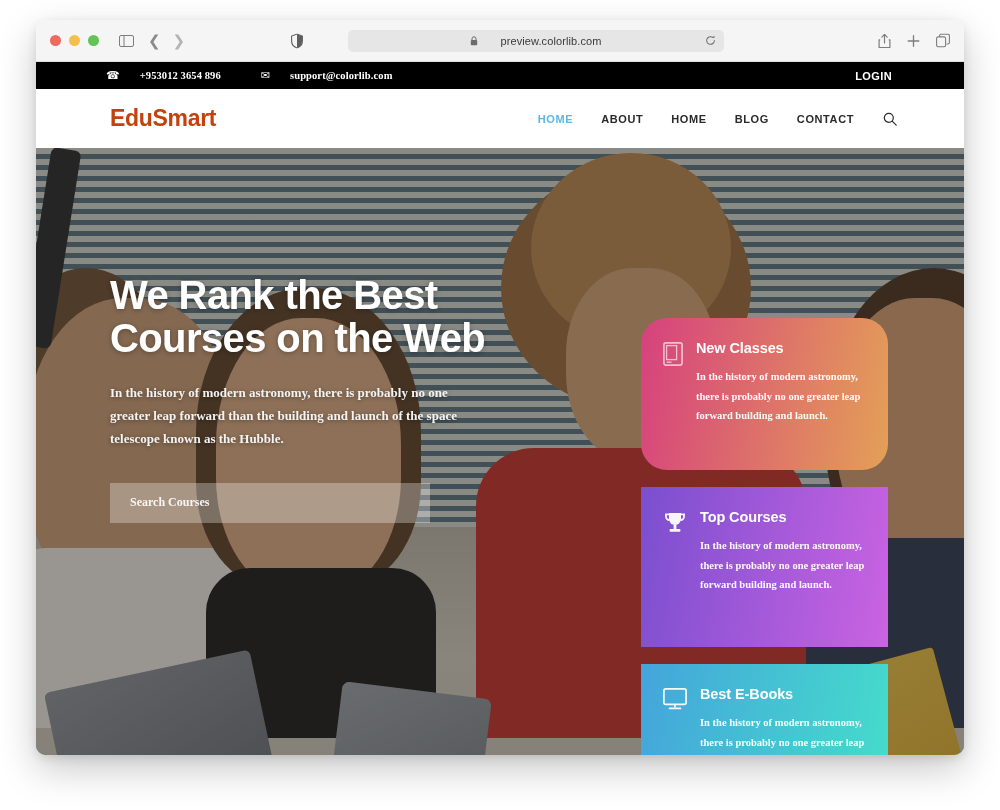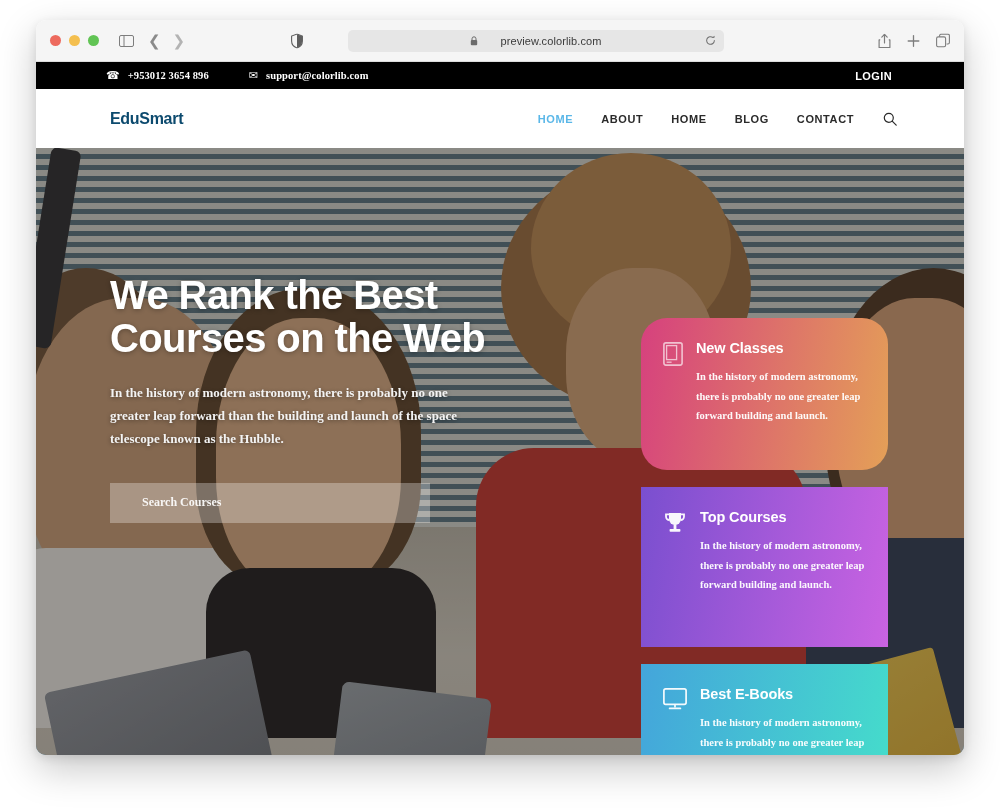--- a/index.html
+++ b/index.html
@@ -92,43 +92,44 @@
   }
   .topbar-left { display: flex; align-items: center; gap: 40px; }
   .tb-item { display: flex; align-items: center; gap: 8px; }
   .tb-item .glyph { color: #ffffff; font-size: 11px; line-height: 1; display: inline-flex; }
   .tb-item .txt {
     color: #ffffff;
     font-family: "Liberation Serif", serif;
     font-weight: bold;
     font-size: 10.5px;
     letter-spacing: 0.1px;
+    margin-left: 12px;
   }
   .login-link {
     position: absolute;
     right: 72px;
     color: #ffffff;
     font-size: 11px;
     font-weight: bold;
     letter-spacing: 0.4px;
   }
 
   
   .site-header {
     height: 59px;
     background: #ffffff;
     display: flex;
     align-items: center;
     padding: 0 34px 0 74px;
     position: relative;
   }
   .logo {
-    font-size: 16px;
-    font-weight: bold;
-    color: #0c4a6e;
+    font-size: 23px;
+    font-weight: bold;
+    color: #c2410c;
     letter-spacing: -0.3px;
   }
   .main-nav {
     position: absolute;
     right: 110px;
     display: flex;
     align-items: center;
     gap: 28px;
   }
   .nav-link {
@@ -228,21 +229,21 @@
     margin-top: 32px;
     display: flex;
     width: 320px;
     height: 40px;
   }
   .search-input {
     flex: 1;
     background: rgba(255,255,255,0.30);
     border: none;
     outline: none;
-    padding: 0 32px;
+    padding: 0 20px;
     color: #ffffff;
     font-family: "Liberation Serif", serif;
     font-weight: bold;
     font-size: 12px;
   }
   .search-input::placeholder { color: #ffffff; opacity: 0.92; }
   .search-submit {
     width: 90px;
     border: none;
     cursor: pointer;

